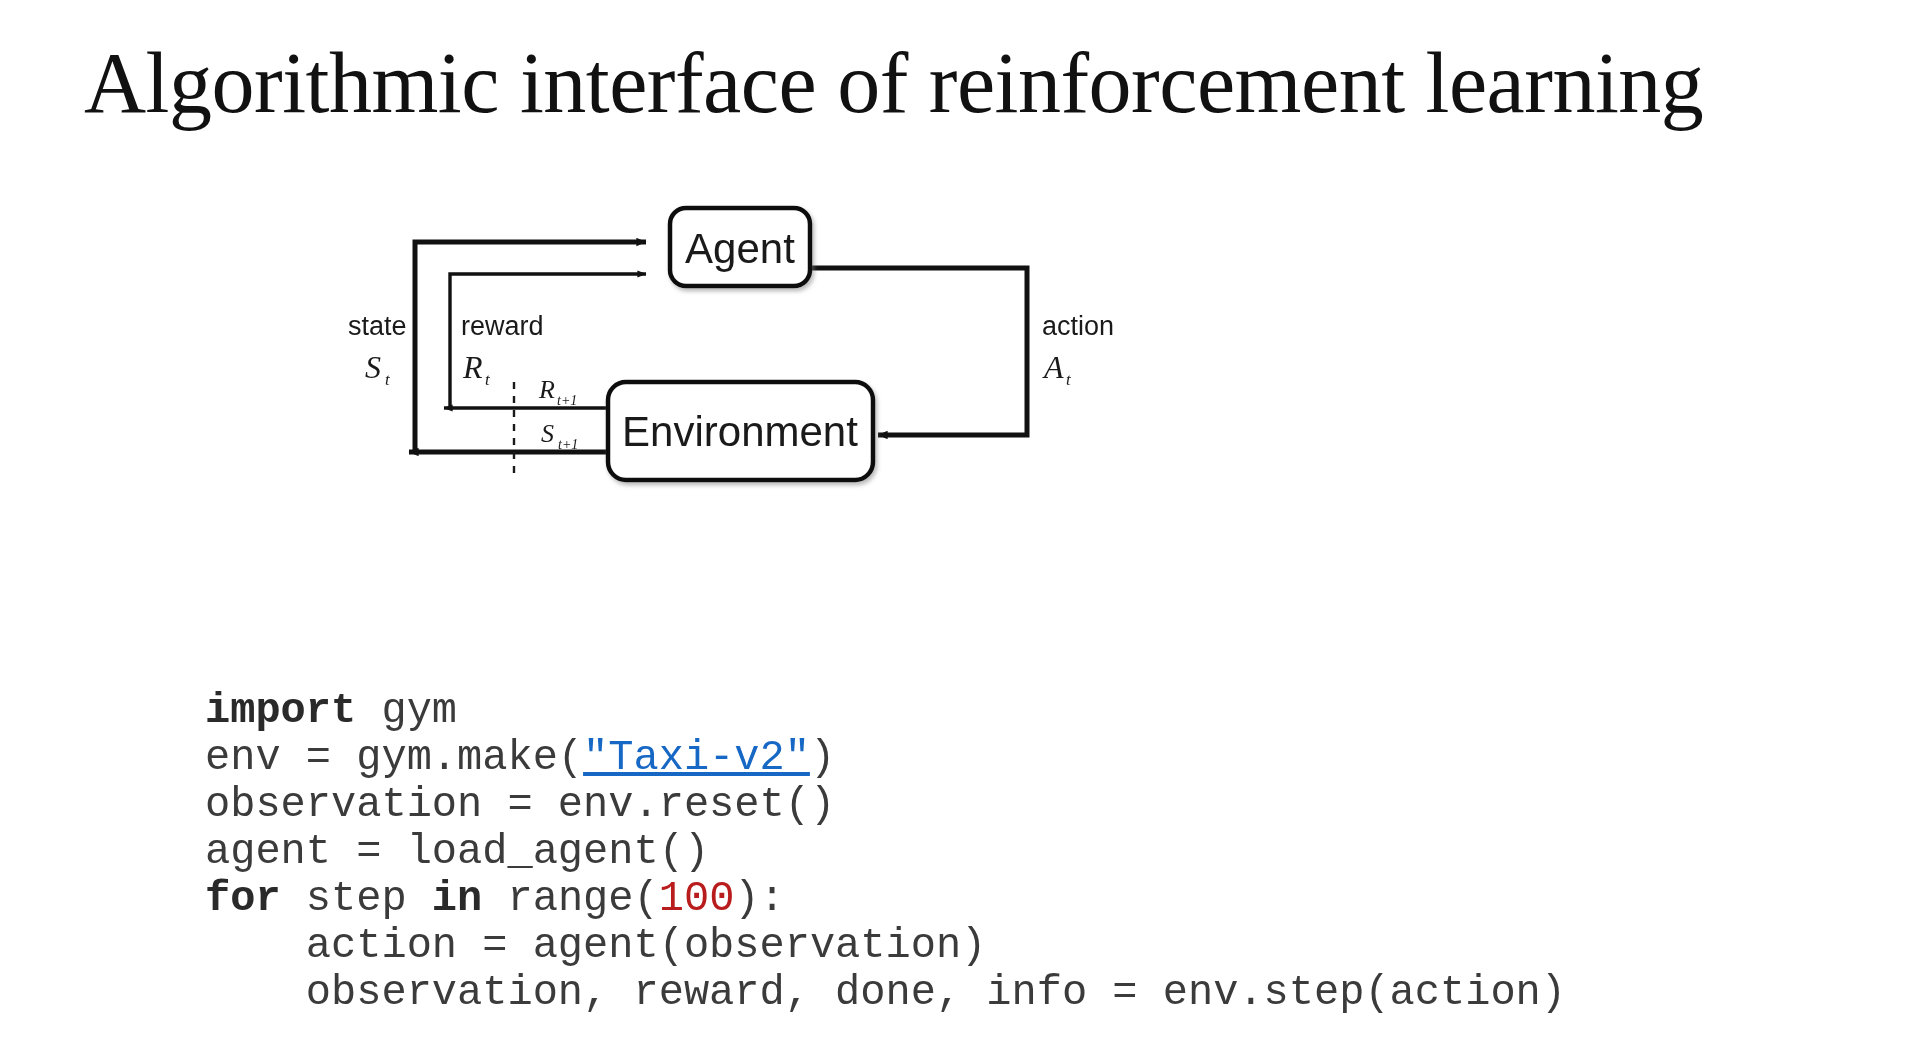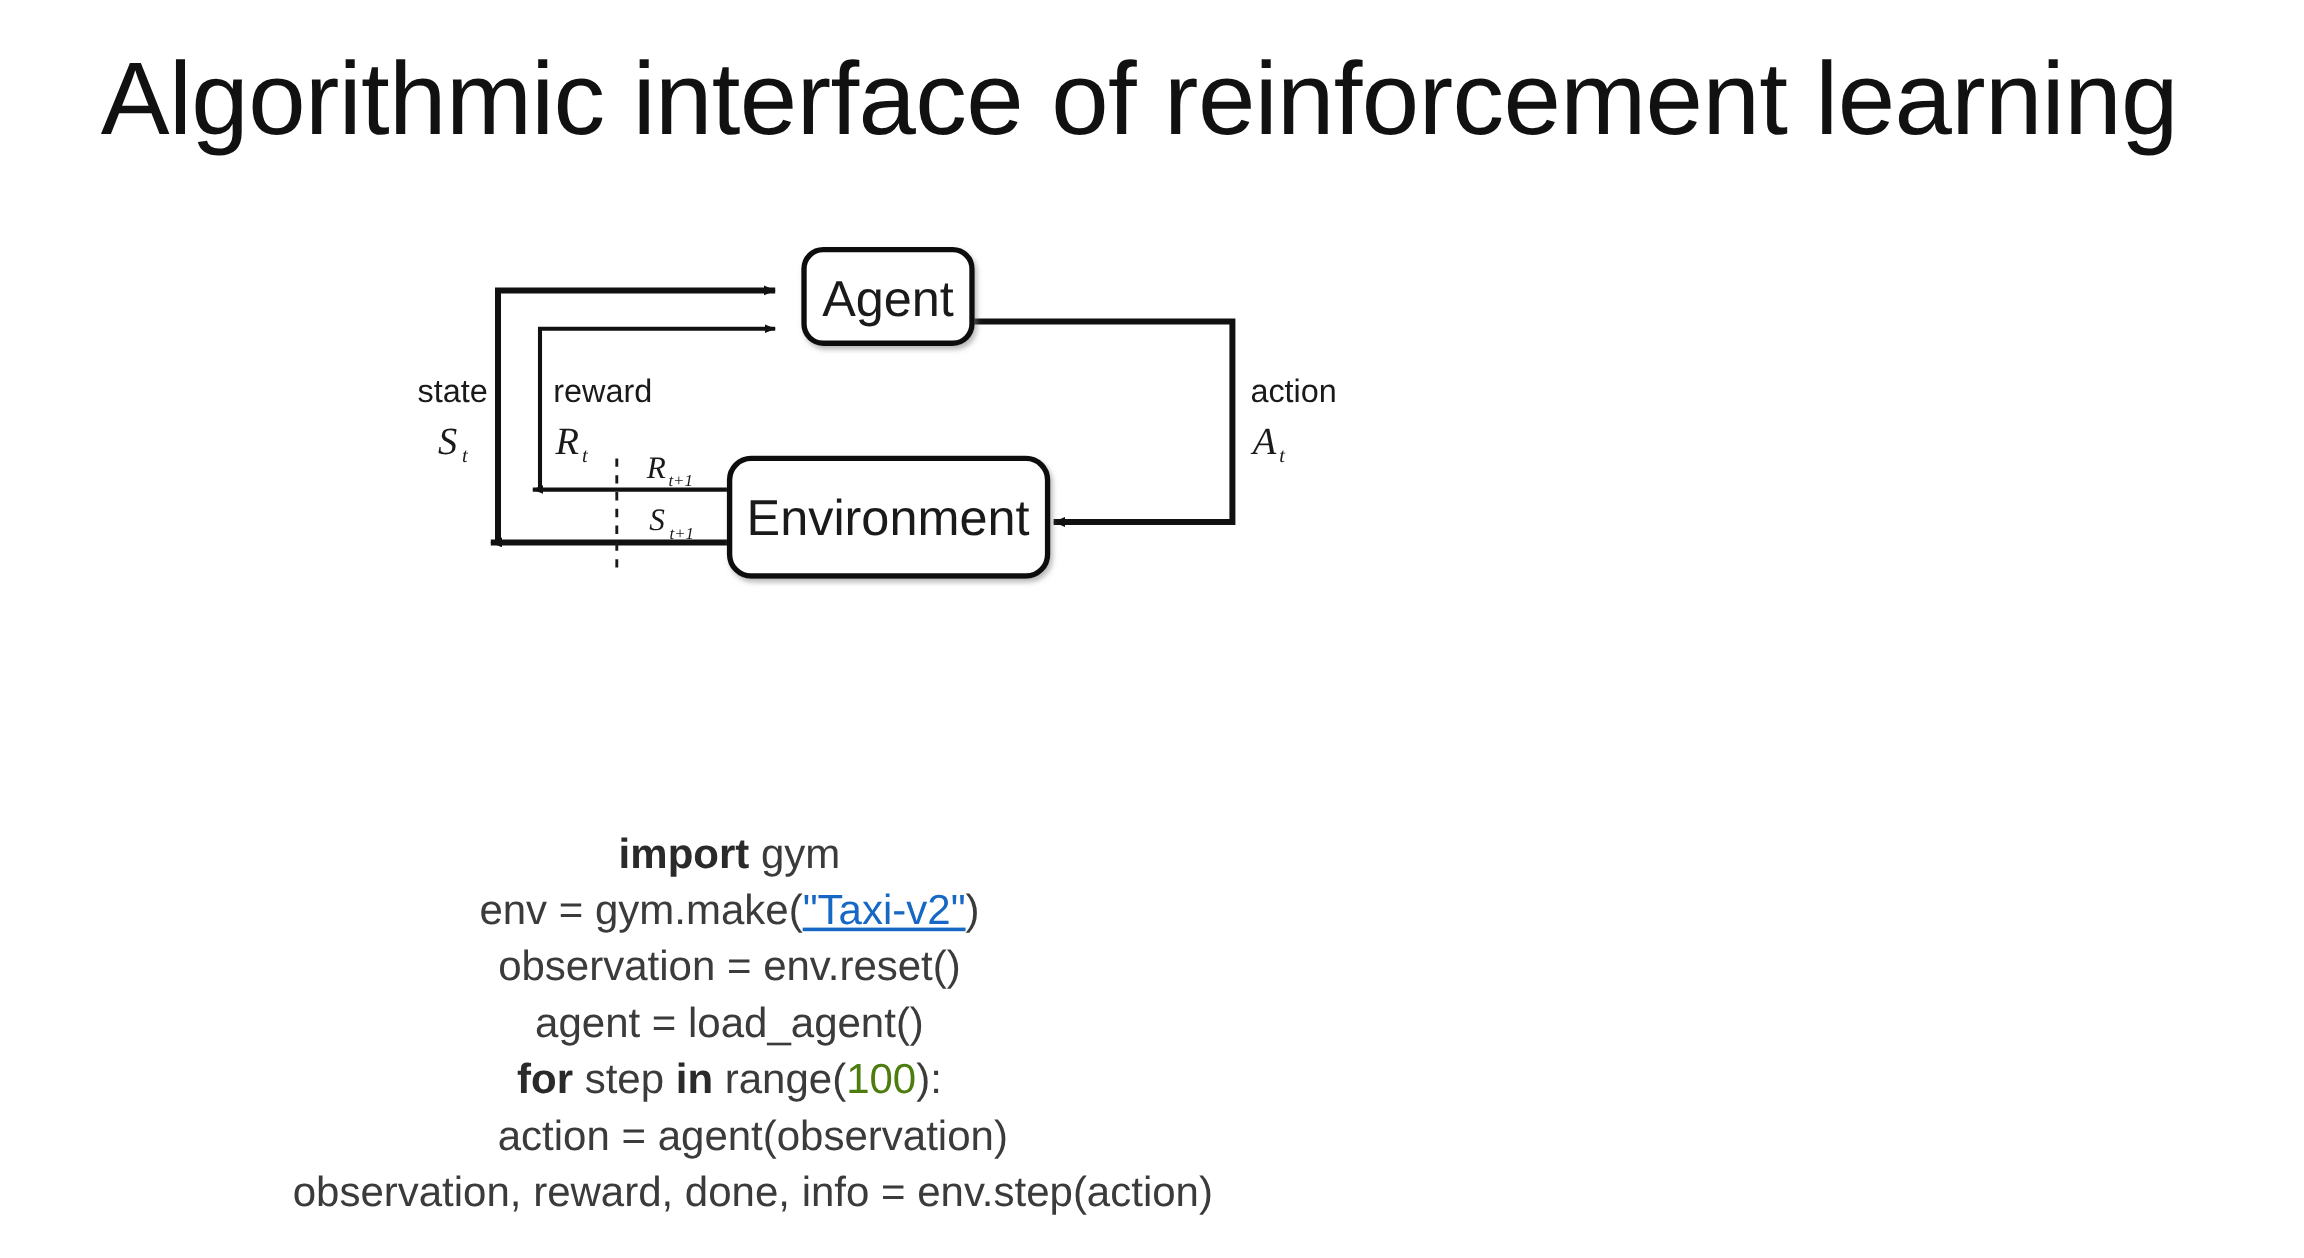--- a/index.html
+++ b/index.html
@@ -15,21 +15,21 @@
     font-family: "Liberation Sans", sans-serif;
     -webkit-font-smoothing: antialiased;
   }
 
   
   #slide-title {
     position: absolute;
     left: 84px;
     top: 38px;
     width: 1780px;
-    font-family: Liberation Sans, sans-serif;
+    font-family: Liberation Serif, serif;
     font-size: 86px;
     line-height: 1.05;
     font-weight: 400;
     color: #111111;
     letter-spacing: -0.5px;
     white-space: nowrap;
   }
 
   
   #rl-diagram {
@@ -77,30 +77,29 @@
     font-style: italic;
     font-size: 14px;
     fill: #1a1a1a;
   }
 
   
   #code-block {
     position: absolute;
     left: 205px;
     top: 688px;
-    font-family: Liberation Sans, sans-serif;
-    font-size: 35px;
+    font-family: Liberation Mono, monospace;
+    font-size: 42px;
     line-height: 47px;
     color: #3b3b3b;
     white-space: pre;
-    text-align: center;
   }
   #code-block .ln { display: block; height: 47px; }
   .kw  { font-weight: bold; color: #2a2a2a; }
-  .num { color: #4d7c0f; }
+  .num { color: #b91c1c; }
   .lnk {
     color: #1668c4;
     text-decoration: underline;
     text-underline-offset: 3px;
   }
 </style>
 </head>
 <body>
 
 <div id="slide-title">Algorithmic interface of reinforcement learning</div>

